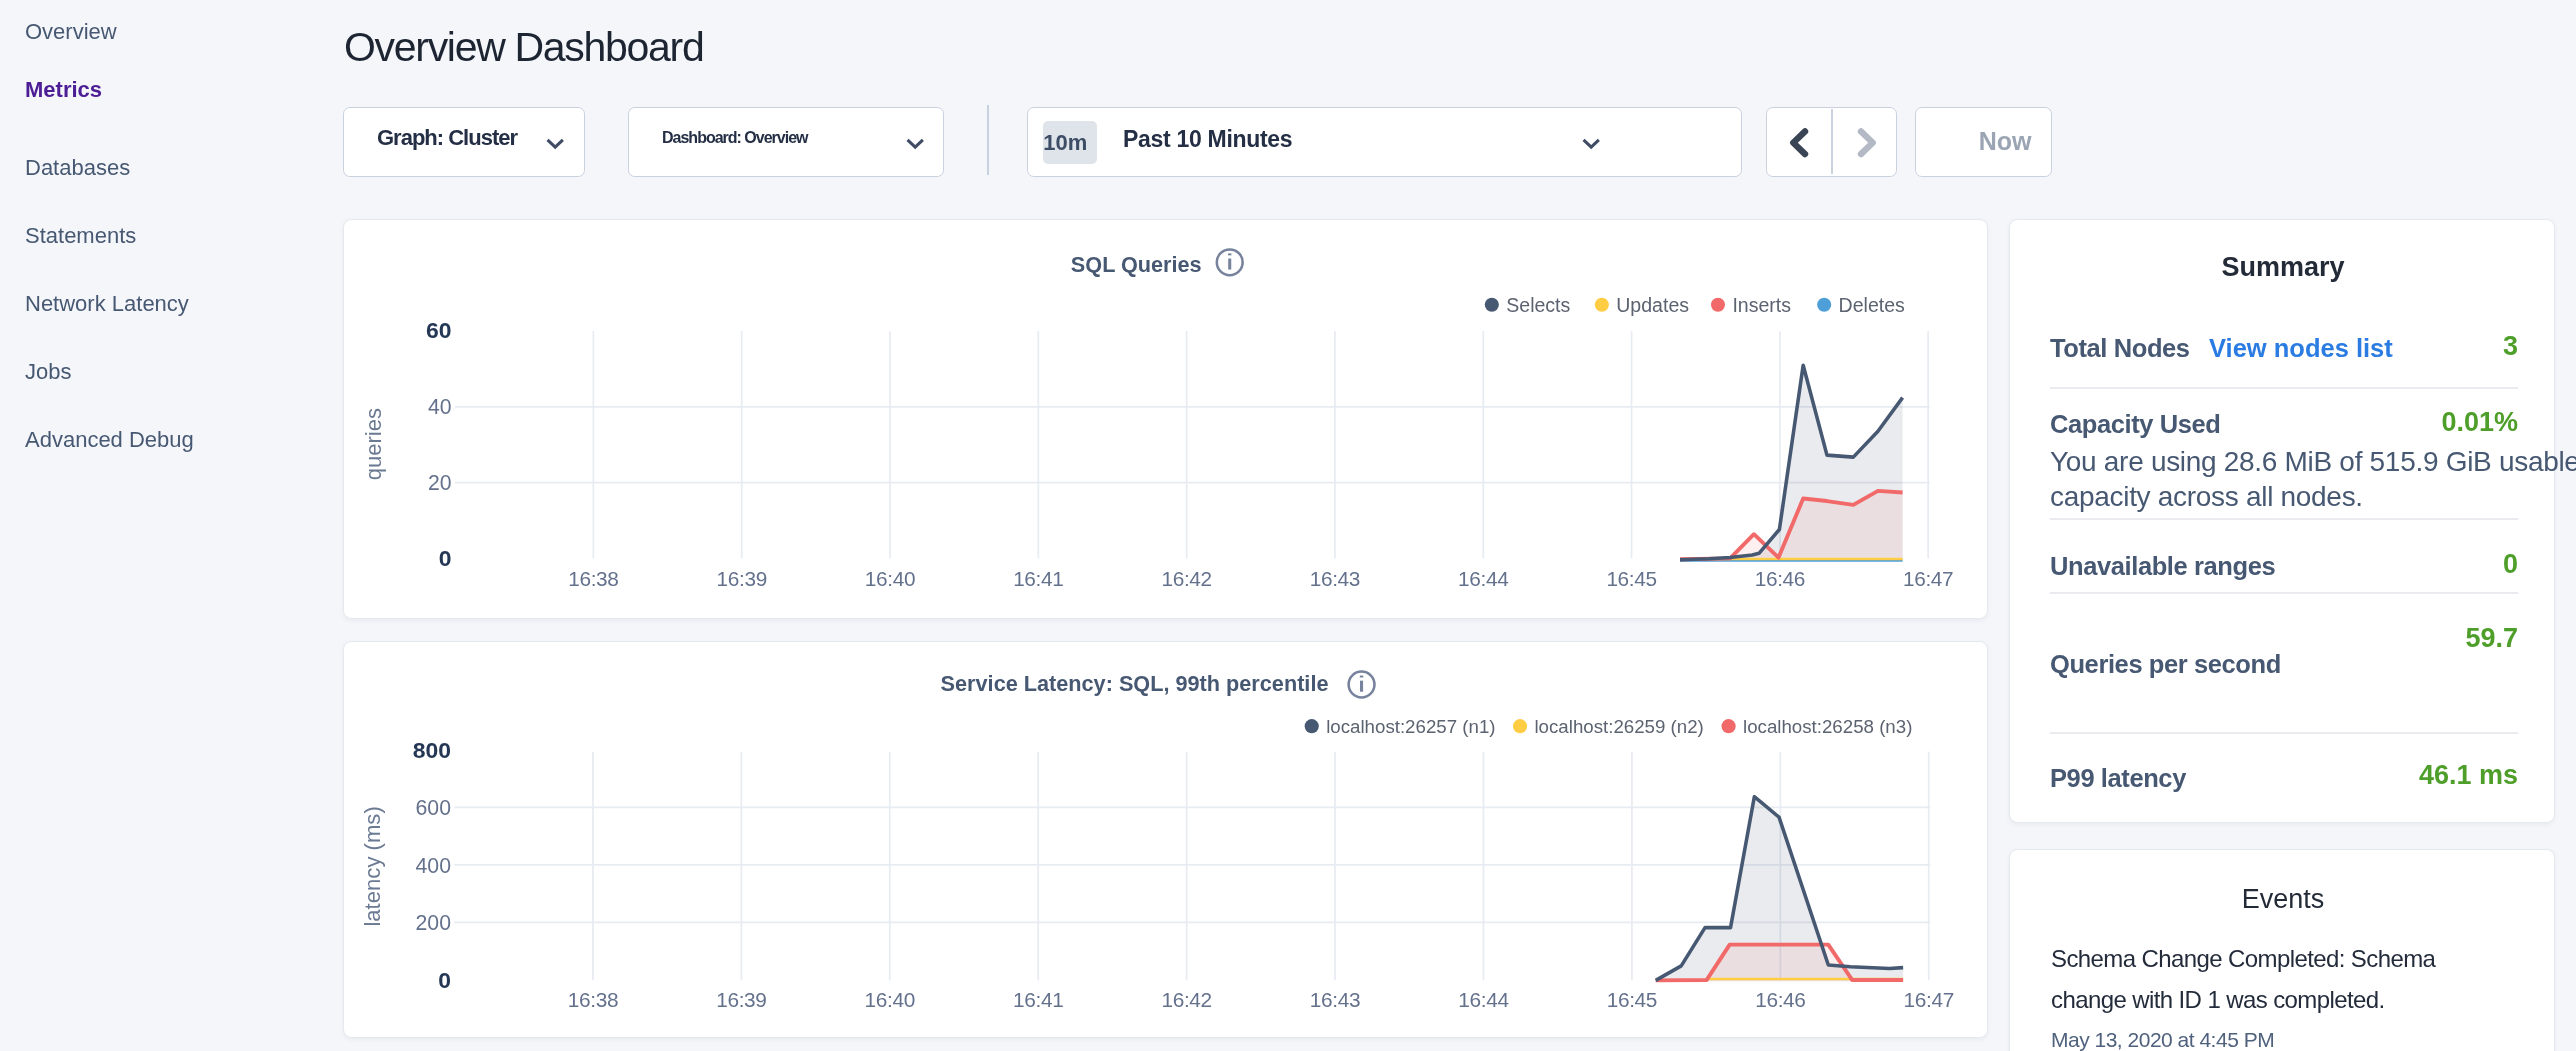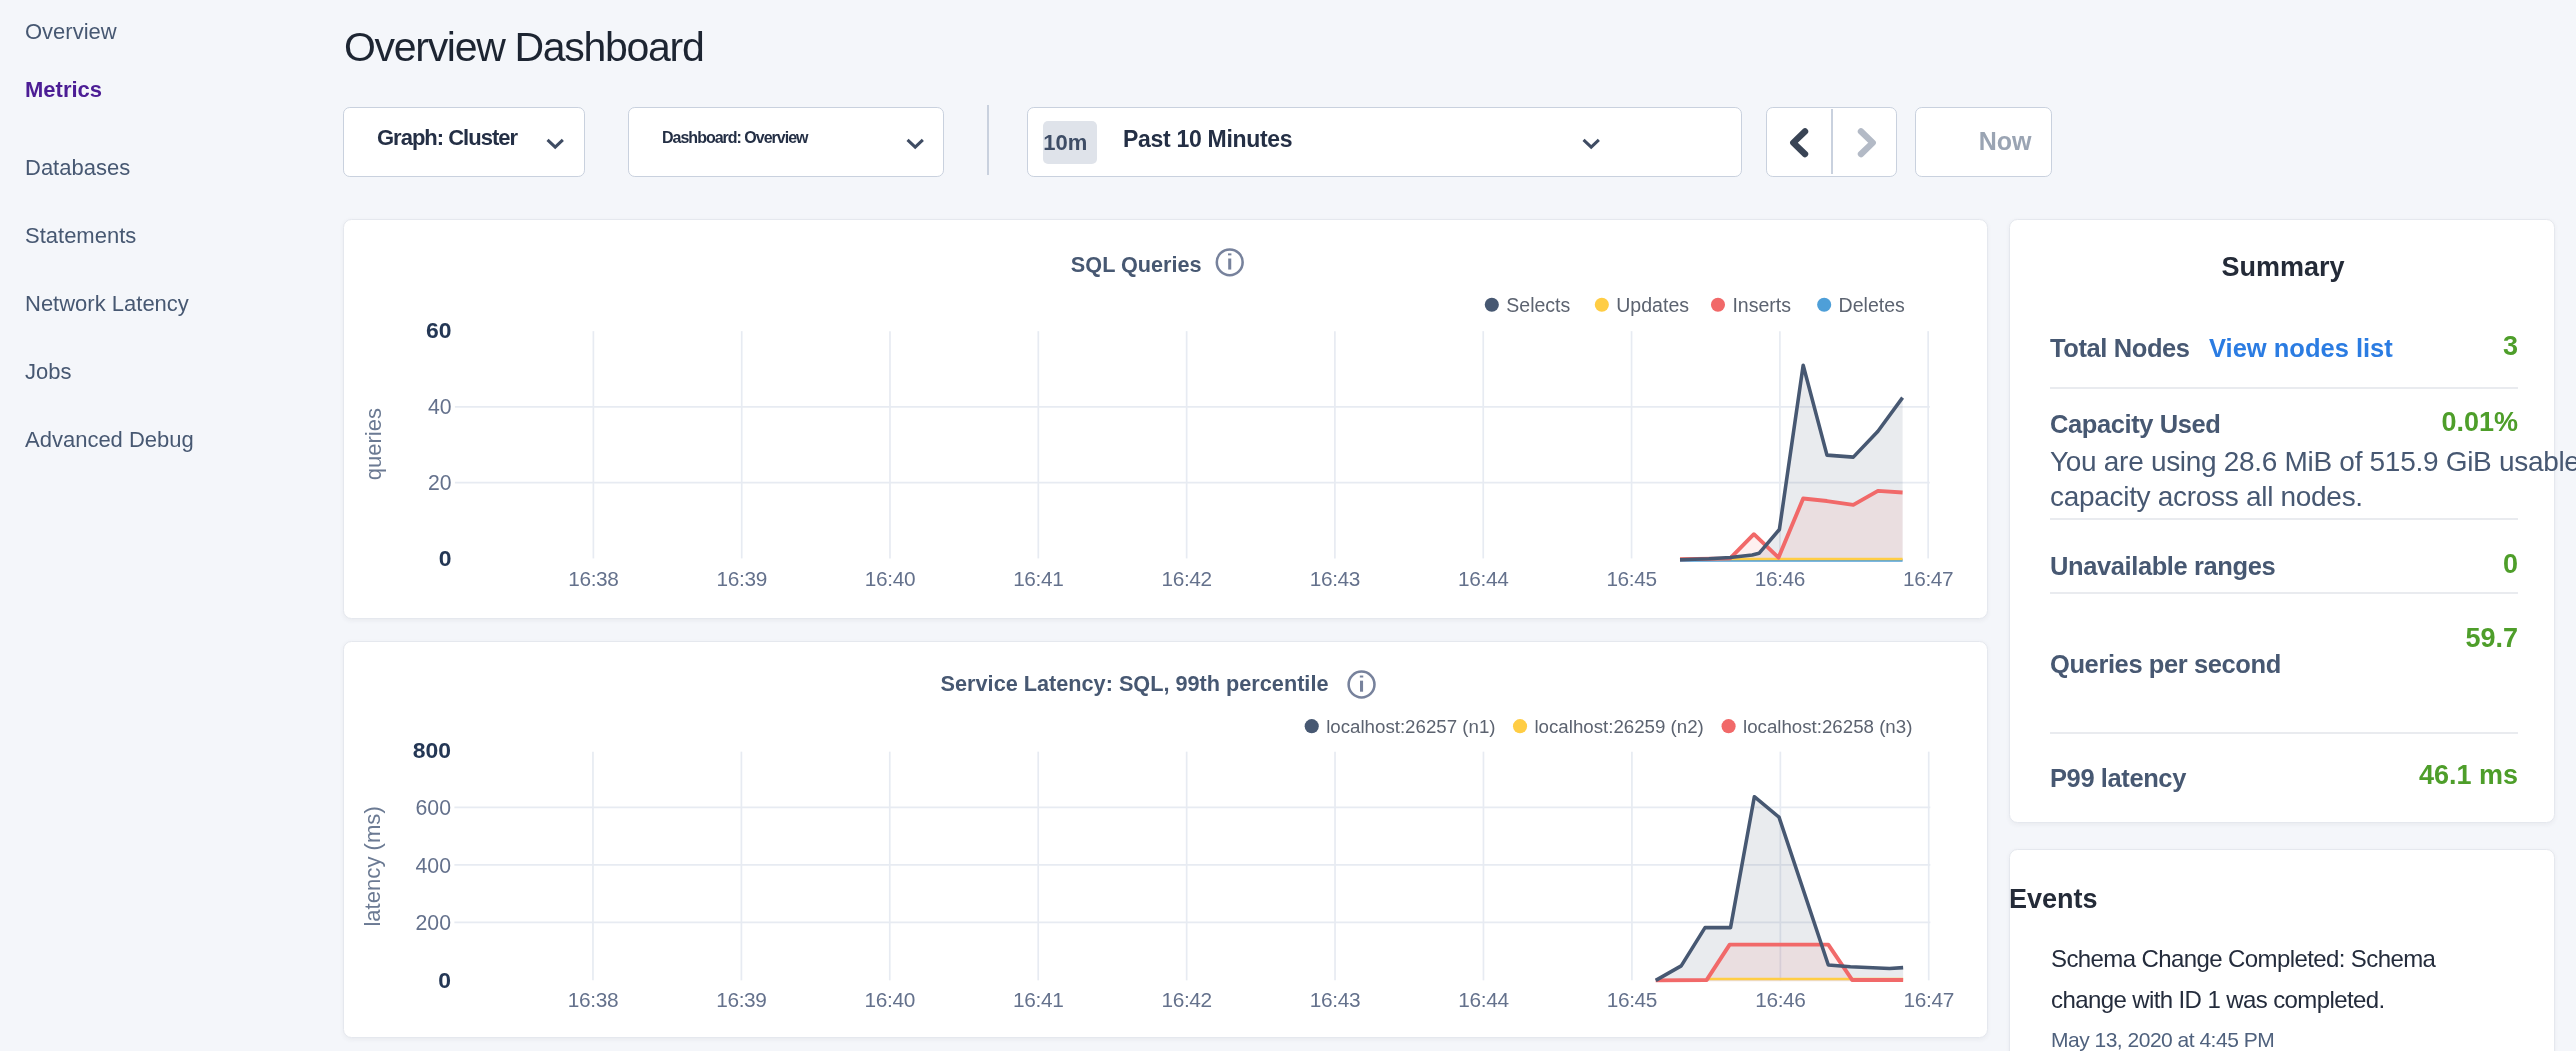--- a/index.html
+++ b/index.html
@@ -169,16 +169,16 @@
   <span class="grn" style="top:332px">0</span>
   <div class="div" style="top:373px"></div>
   <span class="lab" style="left:41px;top:433px">Queries per second</span>
   <span class="grn" style="top:406px">59.7</span>
   <div class="div" style="top:513px"></div>
   <span class="lab" style="left:41px;top:547px">P99 latency</span>
   <span class="grn" style="top:543px">46.1 ms</span>
 </div>
 
 <div class="card" style="left:2009px;top:849px;width:544px;height:255px"></div>
-<div class="abs" style="left:2009px;top:886px;width:548px;text-align:left;font-size:27px;line-height:27px;font-weight:bold;color:#242b38">Events</div>
+<div class="abs" style="left:2009px;top:886px;width:548px;text-align:center;font-size:27px;line-height:27px;font-weight:normal;color:#242b38">Events</div>
 <div class="abs" style="left:2051px;top:938px;font-size:24px;letter-spacing:-0.6px;color:#242c3c;line-height:41px">Schema Change Completed: Schema<br>change with ID 1 was completed.</div>
 <div class="abs" style="left:2051px;top:1029px;font-size:21px;letter-spacing:-0.5px;line-height:21px;color:#4f617d">May 13, 2020 at 4:45 PM</div>
 
 
 </body></html>

